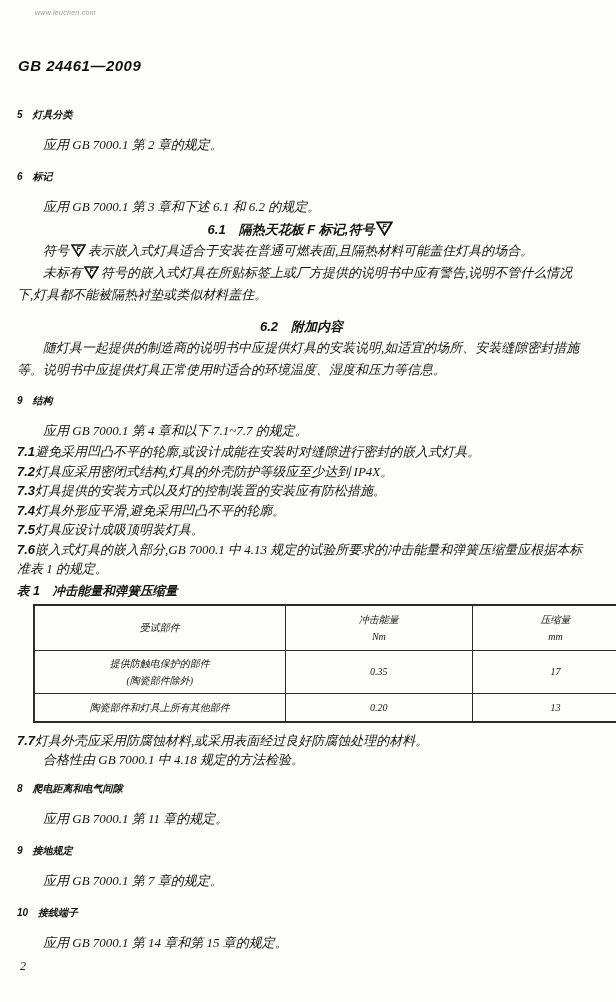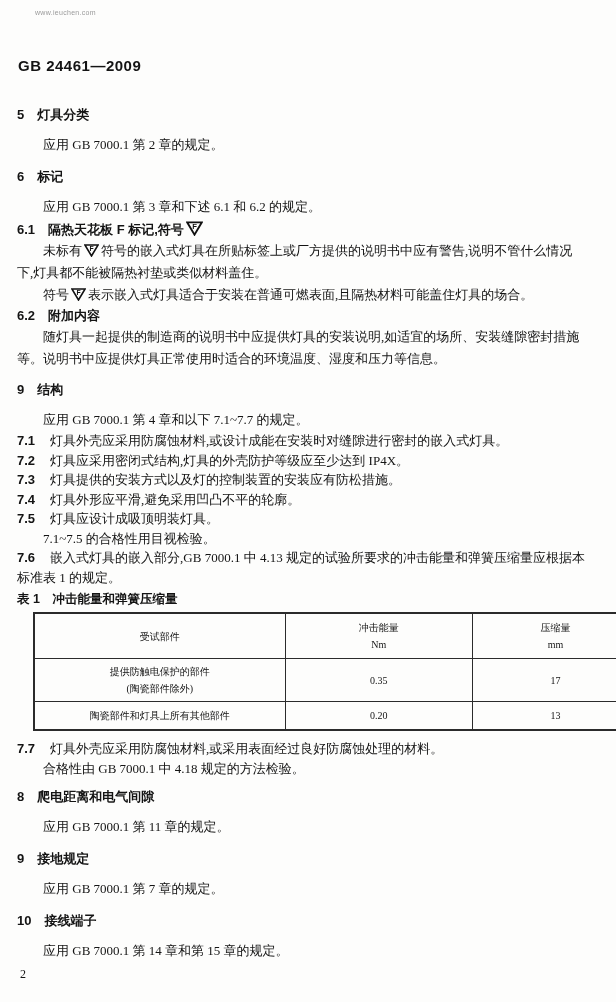--- a/index.html
+++ b/index.html
@@ -6,51 +6,53 @@
   .page{
     position:relative;
     width:616px;height:1002px;
     margin:0 auto;
     background:#fdfdfc;
     font-family:"Liberation Serif","DejaVu Serif",serif;
     color:#141414;
     overflow:hidden;
     box-sizing:border-box;
     padding:0 30px 0 17px;
+    font-style:italic;
   }
   .watermark{
     position:absolute;top:9px;left:35px;
     font-size:7px;color:#9a9a9a;letter-spacing:.3px;
     font-family:"Liberation Sans","DejaVu Sans",sans-serif;
   }
   .docnum{
     margin:57px 0 0 1px;
     font-size:15px;font-weight:bold;line-height:18px;
     font-family:"Liberation Sans","DejaVu Sans",sans-serif;
     letter-spacing:.5px;
   }
   h2{
-    font-size:13px;font-weight:bold;line-height:21px;
+    font-size:10px;font-weight:bold;line-height:21px;
     margin:10px 0 0 0;
     font-family:"Liberation Sans","DejaVu Sans",sans-serif;
   }
   h2.h1st{margin-top:29px;}
   h3{
     font-size:13px;font-weight:bold;line-height:20px;
     margin:2px 0 0 0;
     font-family:"Liberation Sans","DejaVu Sans",sans-serif;
+    text-align:center;
   }
-  h3.mt0{margin-top:0;}
+  h3.mt0{margin-top:11px;}
   p{margin:0;font-size:13px;line-height:22px;}
   p.ind{text-indent:2em;margin-top:9px;}
   p.ind.tight{margin-top:0;}
   p.clause{line-height:19.5px;}
   p.clause .cnum{
     font-family:"Liberation Sans","DejaVu Sans",sans-serif;
-    font-weight:bold;margin-right:15px;
+    font-weight:bold;margin-right:0;
   }
   p.note{
     font-size:11px;line-height:18px;
     padding-left:24px;color:#1a1a1a;
   }
   p.sub{padding-left:26px;line-height:19.5px;}
   .fmark{display:inline-block;vertical-align:-2px;margin:0 2px;}
   .fmark svg{display:block;}
   .tcap{
     text-align:left;font-size:12.5px;font-weight:bold;
@@ -94,42 +96,41 @@
   <p class="ind">应用 GB 7000.1 第 2 章的规定。</p>
 
   <h2>6　标记</h2>
   <p class="ind">应用 GB 7000.1 第 3 章和下述 6.1 和 6.2 的规定。</p>
 
   <h3><span>6.1　隔热天花板 F 标记,符号</span><span class="fmark"><svg width="17" height="15" viewBox="0 0 22 19">
           <polygon points="1.5,1.5 20.5,1.5 11,17.5" fill="none" stroke="#111" stroke-width="2.4"></polygon>
           <text x="11" y="10.5" text-anchor="middle" font-size="10" font-weight="bold" fill="#111" font-family="Liberation Sans, DejaVu Sans, sans-serif">F</text>
         </svg></span></h3>
 
+  <p class="ind tight"><span>符号</span><span class="fmark"><svg width="15" height="13" viewBox="0 0 22 19">
+          <polygon points="1.5,1.5 20.5,1.5 11,17.5" fill="none" stroke="#111" stroke-width="2.4"></polygon>
+          <text x="11" y="10.5" text-anchor="middle" font-size="10" font-weight="bold" fill="#111" font-family="Liberation Sans, DejaVu Sans, sans-serif">F</text>
+        </svg></span><span>表示嵌入式灯具适合于安装在普通可燃表面,且隔热材料可能盖住灯具的场合。</span></p>
+
   <p class="ind tight"><span>未标有</span><span class="fmark"><svg width="15" height="13" viewBox="0 0 22 19">
           <polygon points="1.5,1.5 20.5,1.5 11,17.5" fill="none" stroke="#111" stroke-width="2.4"></polygon>
           <text x="11" y="10.5" text-anchor="middle" font-size="10" font-weight="bold" fill="#111" font-family="Liberation Sans, DejaVu Sans, sans-serif">F</text>
         </svg></span><span>符号的嵌入式灯具在所贴标签上或厂方提供的说明书中应有警告,说明不管什么情况下,灯具都不能被隔热衬垫或类似材料盖住。</span></p>
-
-  <p class="ind tight"><span>符号</span><span class="fmark"><svg width="15" height="13" viewBox="0 0 22 19">
-          <polygon points="1.5,1.5 20.5,1.5 11,17.5" fill="none" stroke="#111" stroke-width="2.4"></polygon>
-          <text x="11" y="10.5" text-anchor="middle" font-size="10" font-weight="bold" fill="#111" font-family="Liberation Sans, DejaVu Sans, sans-serif">F</text>
-        </svg></span><span>表示嵌入式灯具适合于安装在普通可燃表面,且隔热材料可能盖住灯具的场合。</span></p>
 
   <h3 class="mt0">6.2　附加内容</h3>
   <p class="ind tight">随灯具一起提供的制造商的说明书中应提供灯具的安装说明,如适宜的场所、安装缝隙密封措施等。说明书中应提供灯具正常使用时适合的环境温度、湿度和压力等信息。</p>
 
   <h2 class="mt9">9　结构</h2>
   <p class="ind">应用 GB 7000.1 第 4 章和以下 7.1~7.7 的规定。</p>
 
-  <p class="clause"><b class="cnum">7.1</b><span>灯具外壳应采用防腐蚀材料,或设计成能在安装时对缝隙进行密封的嵌入式灯具。</span></p>
+  <p class="clause"><b class="cnum">7.1</b><span>避免采用凹凸不平的轮廓,或设计成能在安装时对缝隙进行密封的嵌入式灯具。</span></p>
   <p class="clause"><b class="cnum">7.2</b><span>灯具应采用密闭式结构,灯具的外壳防护等级应至少达到 IP4X。</span></p>
   <p class="clause"><b class="cnum">7.3</b><span>灯具提供的安装方式以及灯的控制装置的安装应有防松措施。</span></p>
   <p class="clause"><b class="cnum">7.4</b><span>灯具外形应平滑,避免采用凹凸不平的轮廓。</span></p>
   <p class="clause"><b class="cnum">7.5</b><span>灯具应设计成吸顶明装灯具。</span></p>
-  <p class="sub">7.1~7.5 的合格性用目视检验。</p>
   <p class="clause"><b class="cnum">7.6</b><span>嵌入式灯具的嵌入部分,GB 7000.1 中 4.13 规定的试验所要求的冲击能量和弹簧压缩量应根据本标准表 1 的规定。</span></p>
 
   <div class="tcap">表 1　冲击能量和弹簧压缩量</div>
 
   <table class="t1">
     <colgroup>
         <col class="c1">
         <col class="c2">
         <col class="c3">
       </colgroup>

